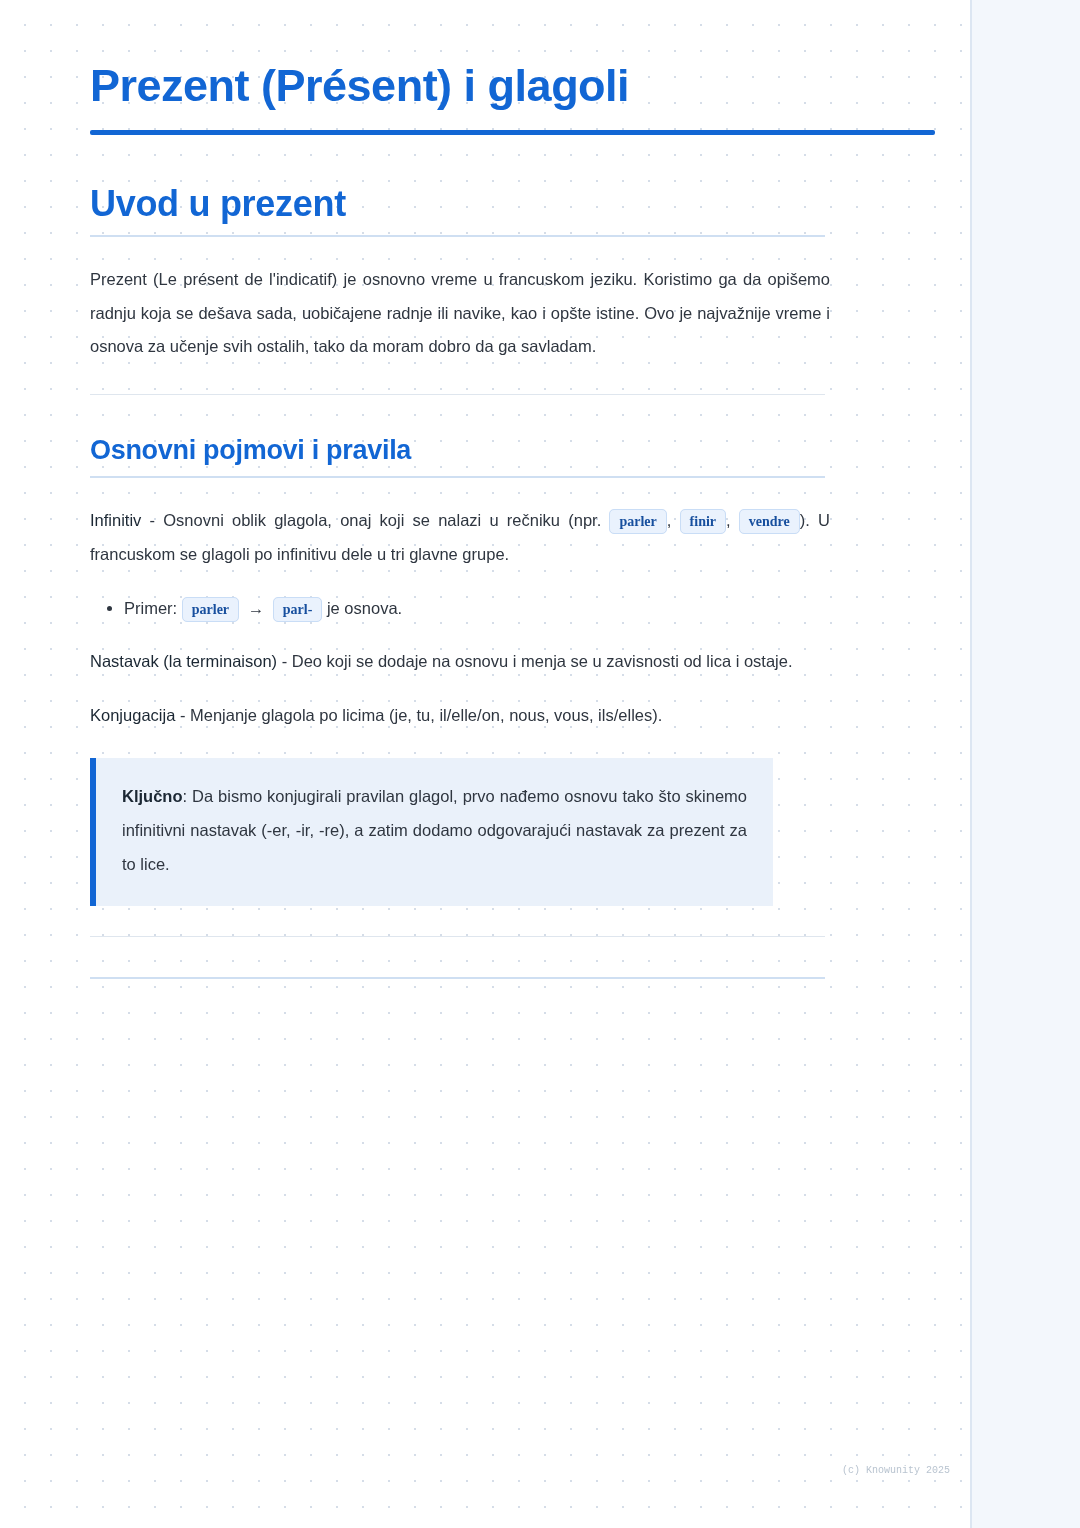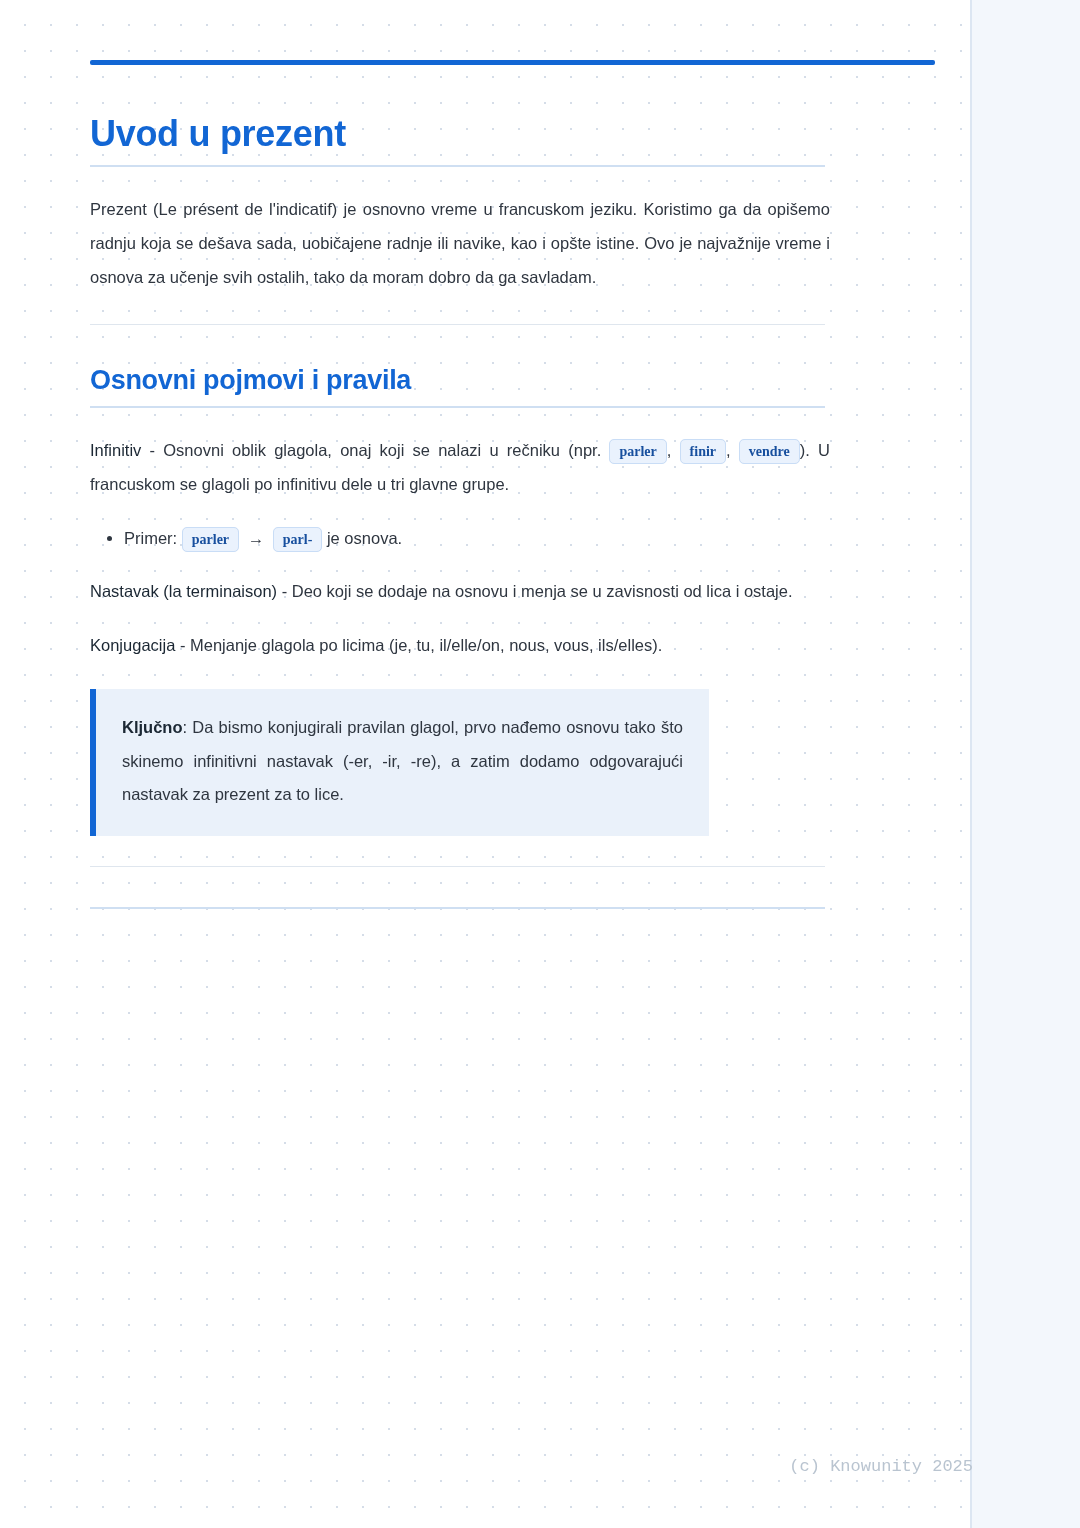--- a/index.html
+++ b/index.html
@@ -116,50 +116,51 @@
     line-height: 2.0;
     color: #2f3640;
     margin-bottom: 4px;
   }
   .arrow { color: #2f3640; padding: 0 4px; }
 
   .callout {
     background: #eaf1fa;
     border-left: 6px solid #1266d4;
     padding: 22px 26px 24px 26px;
-    width: 619px;
+    width: 683px;
     box-sizing: border-box;
     margin: 26px 4px 8px 0;
   }
   .callout p {
     margin: 0;
     font-size: 16.5px;
     line-height: 2.05;
     color: #2f3640;
     text-align: justify;
   }
   .callout b { color: #1b2733; font-weight: bold; }
 
   .footer-credit {
     position: absolute;
-    right: 107px;
+    right: 130px;
     bottom: 52px;
     font-family: "Liberation Mono", monospace;
-    font-size: 17px;
+    font-size: 10px;
     color: #b9c4d0;
   }
 </style>
 </head>
 <body>
 
 <div class="page">
   <div class="right-band"></div>
 
   <div class="content">
 
+    <h1 class="doc-title">Prezent (Présent) i glagoli</h1>
     <div class="title-rule"></div>
 
     <h2 class="section-title">Uvod u prezent</h2>
     <div class="section-rule"></div>
     <p class="para">Prezent (Le présent de l'indicatif) je osnovno vreme u francuskom jeziku. Koristimo ga da opišemo radnju koja se dešava sada, uobičajene radnje ili navike, kao i opšte istine. Ovo je najvažnije vreme i osnova za učenje svih ostalih, tako da moram dobro da ga savladam.</p>
 
     <div class="divider"></div>
 
     <h2 class="section-title big">Osnovni pojmovi i pravila</h2>
     <div class="section-rule"></div>

